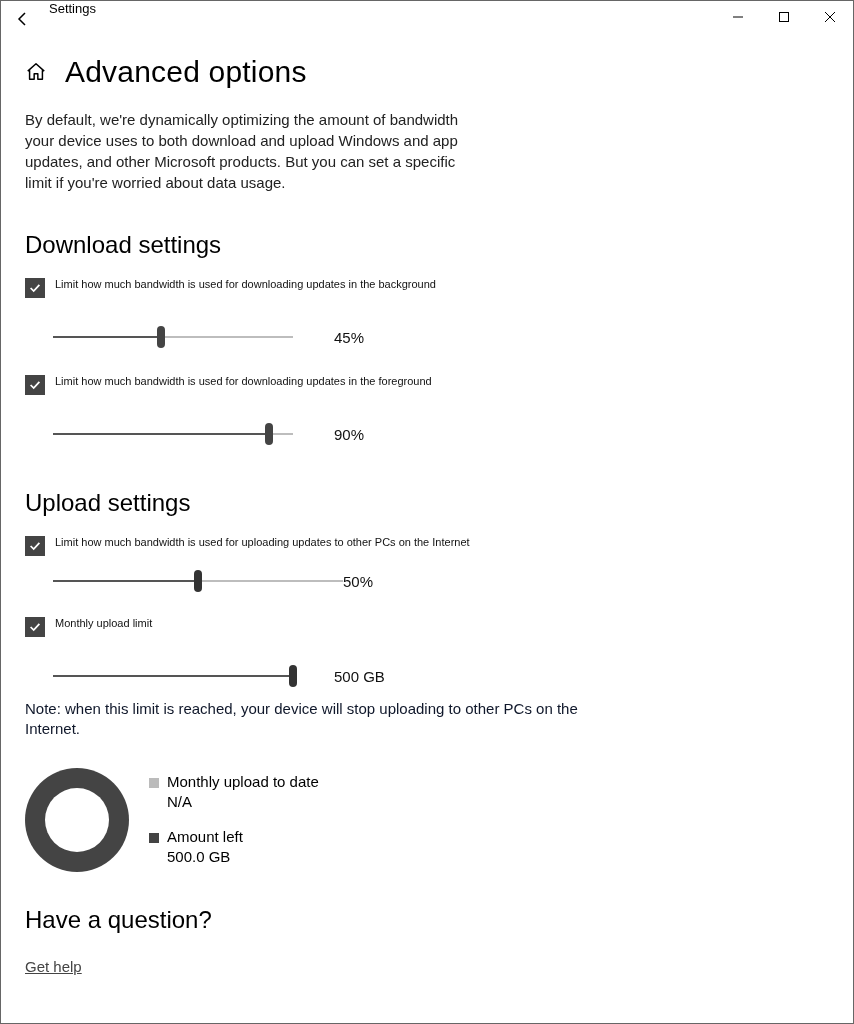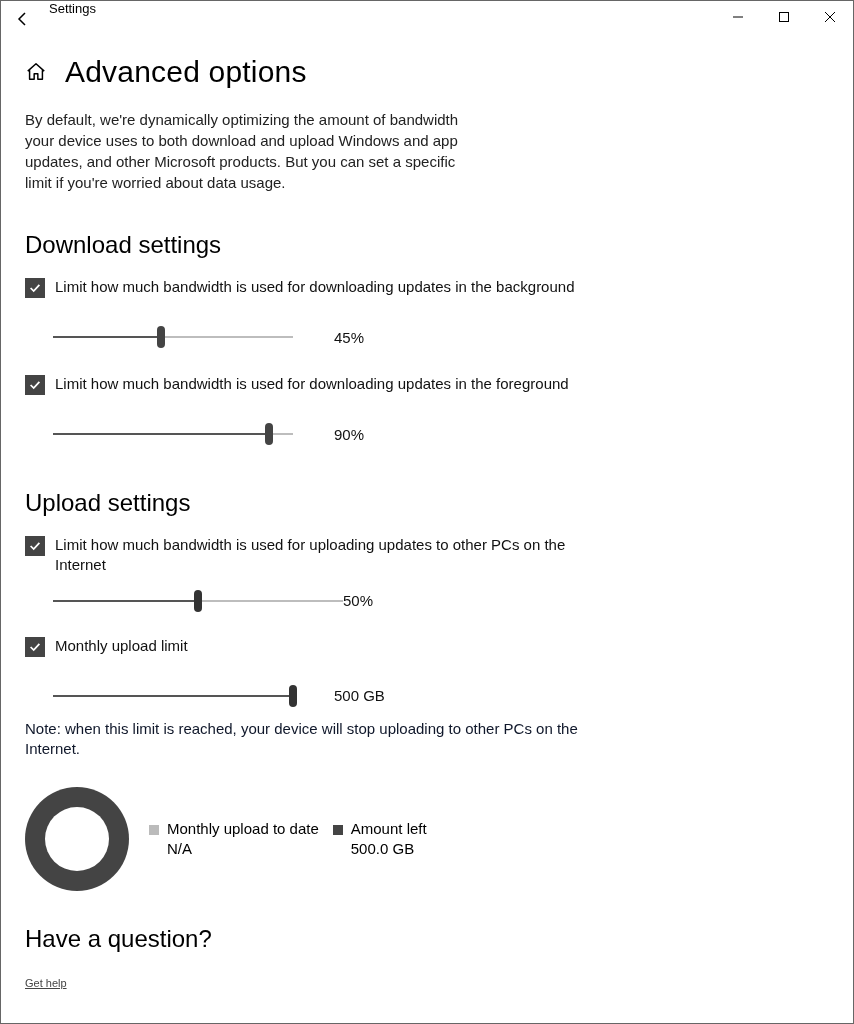--- a/index.html
+++ b/index.html
@@ -36,21 +36,21 @@
   h1 { font-size: 30px; font-weight: 400; margin: 0; letter-spacing: 0.2px;}
   .intro { font-size: 15px; line-height: 1.4; max-width: 460px; color:#222; margin-bottom: 38px;}
   h2 { font-size: 24px; font-weight: 400; margin: 0 0 18px 0; }
   .setting-row { display: flex; align-items: flex-start; gap: 10px; margin-bottom: 10px; max-width:560px;}
   .chk {
     width: 20px; height: 20px;
     background: #444; color:#fff; display:flex; align-items:center; justify-content:center;
     flex: 0 0 20px; margin-top:1px;
   }
   .chk svg { width: 14px; height: 14px; }
-  .setting-label { font-size: 15px; line-height:1.35; color:#111; }
+  .setting-label { font-size: 11px; line-height:1.35; color:#111; }
   .slider-row { display:flex; align-items:center; gap: 41px; margin: 28px 0 26px 28px; }
   .slider {
     position: relative; width: 240px; height: 22px;
   }
   .slider-track {
     position:absolute; left:0; right:0; top:50%; transform:translateY(-50%);
     height:2px; background:#bdbdbd;
   }
   .slider-fill {
     position:absolute; left:0; top:50%; transform:translateY(-50%);
@@ -65,27 +65,27 @@
   .note { font-size:15px; color:#0f172a; max-width:560px; line-height:1.35; margin: 6px 0 28px 0;}
   .usage-row { display:flex; align-items:center; gap:20px; margin-bottom:34px;}
   .donut {
     width:104px; height:104px; border-radius:50%;
     background: #444;
     position:relative; flex:0 0 104px;
   }
   .donut::after{
     content:''; position:absolute; inset:20px; background:#fff; border-radius:50%;
   }
-  .legend { display:flex; flex-direction:row; gap:14px; font-size:15px;}
+  .legend { display:flex; flex-direction:column; gap:14px; font-size:15px;}
   .legend-item { display:flex; align-items:flex-start; gap:8px; }
   .swatch { width:10px; height:10px; margin-top:6px; flex:0 0 10px;}
   .swatch.grey { background:#bbb;}
   .swatch.dark { background:#444;}
   .legend-lines { line-height:1.35;}
-  .help-link { font-size:11px; color:#444; margin-top:6px; display:inline-block;}
+  .help-link { font-size:15px; color:#444; margin-top:6px; display:inline-block;}
   .section-gap { height: 18px; }
   .upload-slider-row { margin-left:28px; display:flex; align-items:center; margin-top:14px; margin-bottom:24px;}
   .upload-slider { width:290px; }
 </style>
 </head>
 <body>
 
 <div class="titlebar">
   <div class="back-btn">
     <svg viewBox="0 0 16 16" width="16" height="16">

